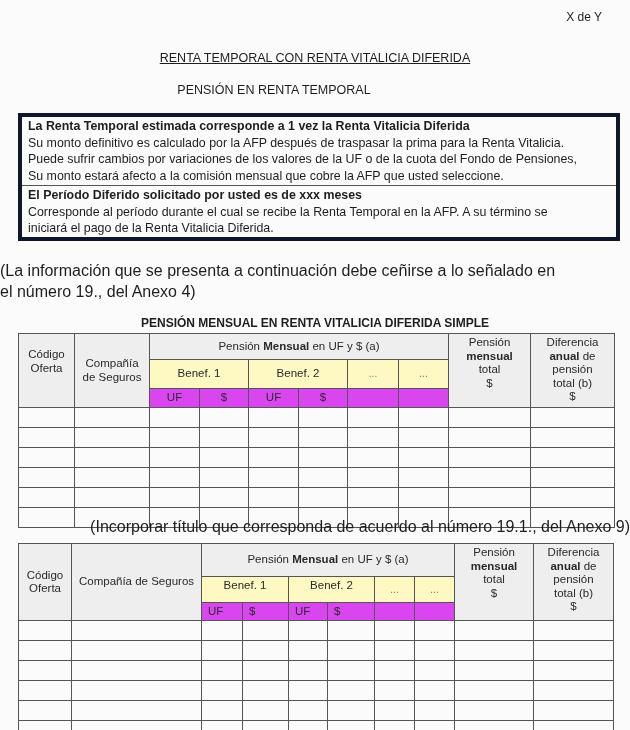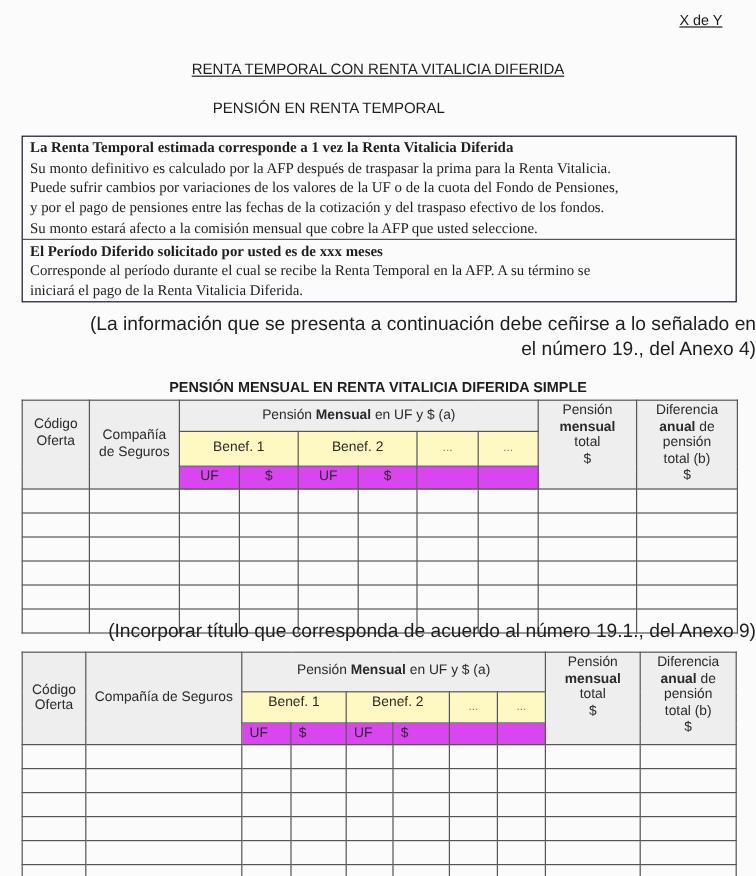--- a/index.html
+++ b/index.html
@@ -1,26 +1,26 @@
 <!DOCTYPE html>
 <html><head>
 <meta charset="utf-8">
 <style>
   html, body { margin:0; padding:0; }
   body { width:630px; height:730px; background:#fbfbfb; position:relative; overflow:hidden;
          font-family:"Liberation Sans", "DejaVu Sans", sans-serif; color:#1e1e1e; }
   .abs { position:absolute; }
-  .page-num { right:28px; top:10px; font-size:12px;text-decoration:underline; }
+  .page-num { right:28px; top:10px; font-size:12px; }
   .title { left:0; width:630px; text-align:center; top:51px; font-size:12.5px; text-decoration:underline; }
   .subtitle { left:0; width:548px; text-align:center; top:83px; font-size:12.5px; }
-  .infobox { left:18px; top:113px; width:594px; border:1px solid #0f172a; font-size:12.4px; line-height:16.7px;font-family:Liberation Serif, serif; }
+  .infobox { left:18px; top:113px; width:594px; border:4px solid #0f172a; font-size:12.4px; line-height:16.7px; }
   .infobox .sec { padding:1px 6px 0 6px; }
   .infobox .sec + .sec { border-top:1px solid #555; }
   .infobox .head { font-weight:bold; }
-  .note1 { left:0; width:630px; text-align:right; top:260px; font-size:16px; line-height:21px; }
+  .note1 { left:0; width:630px; text-align:left; top:260px; font-size:16px; line-height:21px; }
   .tbl-title { left:0; width:630px; text-align:center; top:316px; font-size:12px; font-weight:bold; }
   .note2 { left:0; width:630px; text-align:right; top:518px; font-size:16px; }
   table.grid { position:absolute; border-collapse:collapse; table-layout:fixed; font-size:11.5px; }
   table.grid td, table.grid th { border:1px solid #555; padding:0; text-align:center; vertical-align:middle;
      font-weight:normal; line-height:13.5px; color:#2a2a2a; }
   table.grid thead th { background:#eeeeee; }
   table.grid th.sub { background:#fef9c3; }
   table.grid th.ufrow { background:#d946ef; text-align:center; }
   table.grid.t2 th.ufrow { text-align:left; padding-left:6px; }
   table.grid th.topal { vertical-align:top; padding-top:2px; }
@@ -32,21 +32,20 @@
 
 <div class="abs page-num">X de Y</div>
 <div class="abs title">RENTA TEMPORAL CON RENTA VITALICIA DIFERIDA</div>
 <div class="abs subtitle">PENSIÓN EN RENTA TEMPORAL</div>
 
 <div class="abs infobox">
   <div class="sec">
     <div class="head">La Renta Temporal estimada corresponde a 1 vez la Renta Vitalicia Diferida</div>
     <div>Su monto definitivo es calculado por la AFP después de traspasar la prima para la Renta Vitalicia.</div>
     <div>Puede sufrir cambios por variaciones de los valores de la UF o de la cuota del Fondo de Pensiones,</div>
-    <div>y por el pago de pensiones entre las fechas de la cotización y del traspaso efectivo de los fondos.</div>
     <div>Su monto estará afecto a la comisión mensual que cobre la AFP que usted seleccione.</div>
   </div>
   <div class="sec">
     <div class="head">El Período Diferido solicitado por usted es de xxx meses</div>
     <div>Corresponde al período durante el cual se recibe la Renta Temporal en la AFP. A su término se</div>
     <div>iniciará el pago de la Renta Vitalicia Diferida.</div>
   </div>
 </div>
 
 <div class="abs note1">

